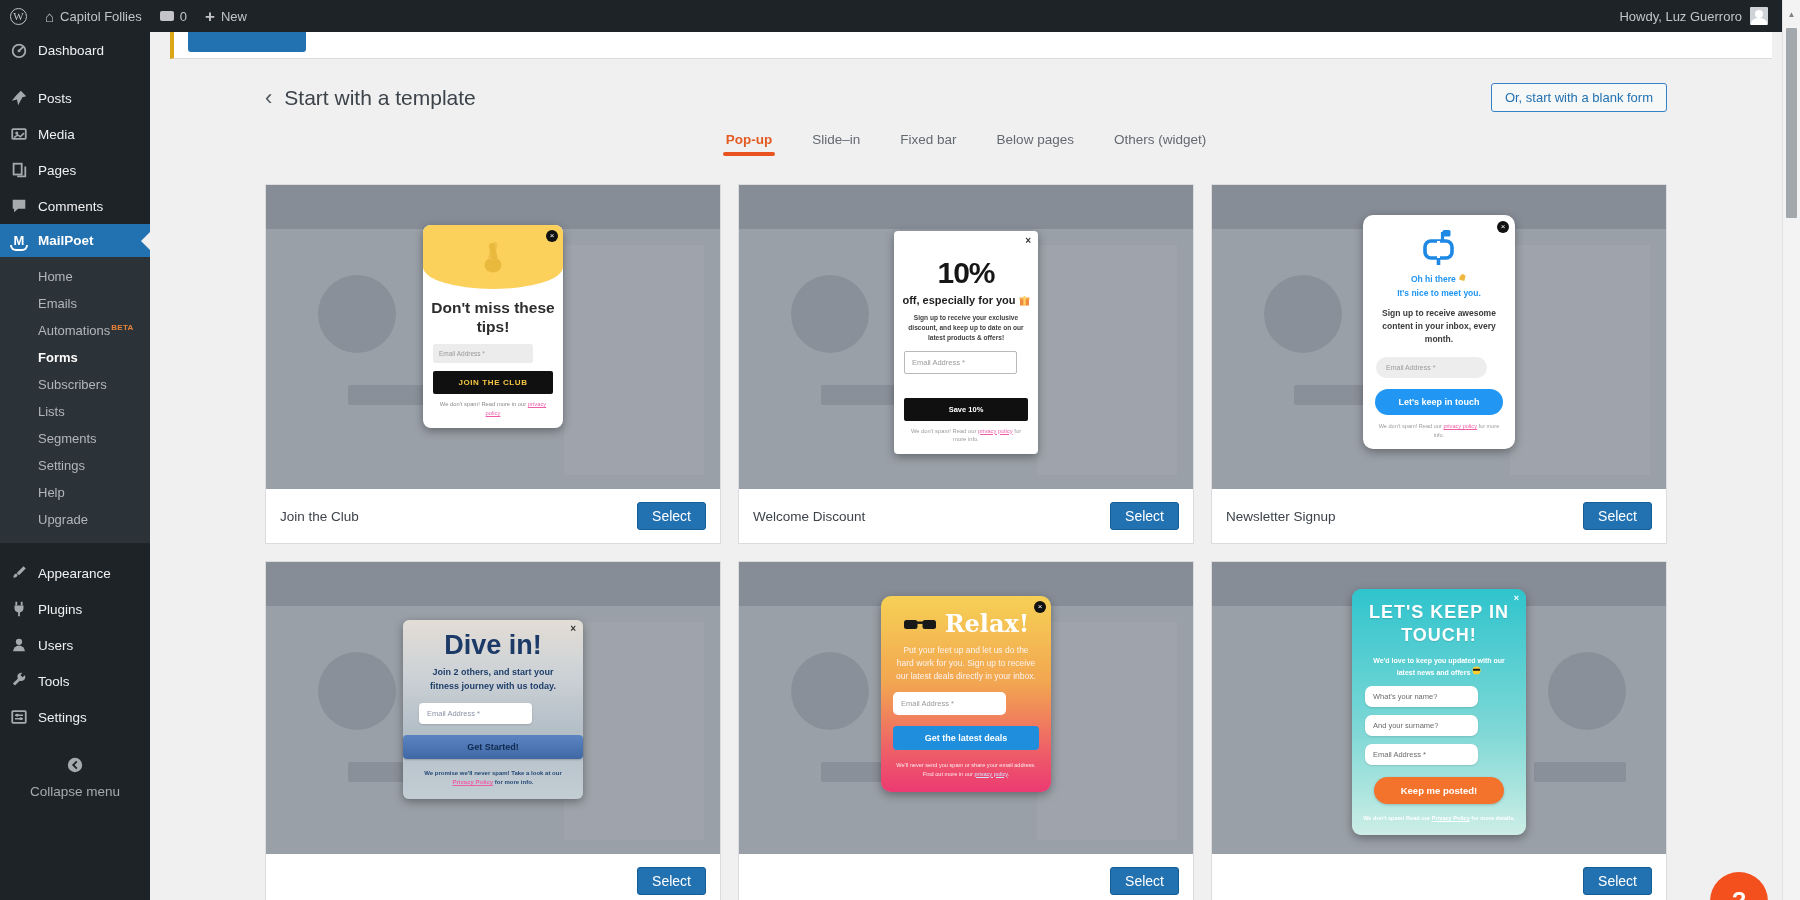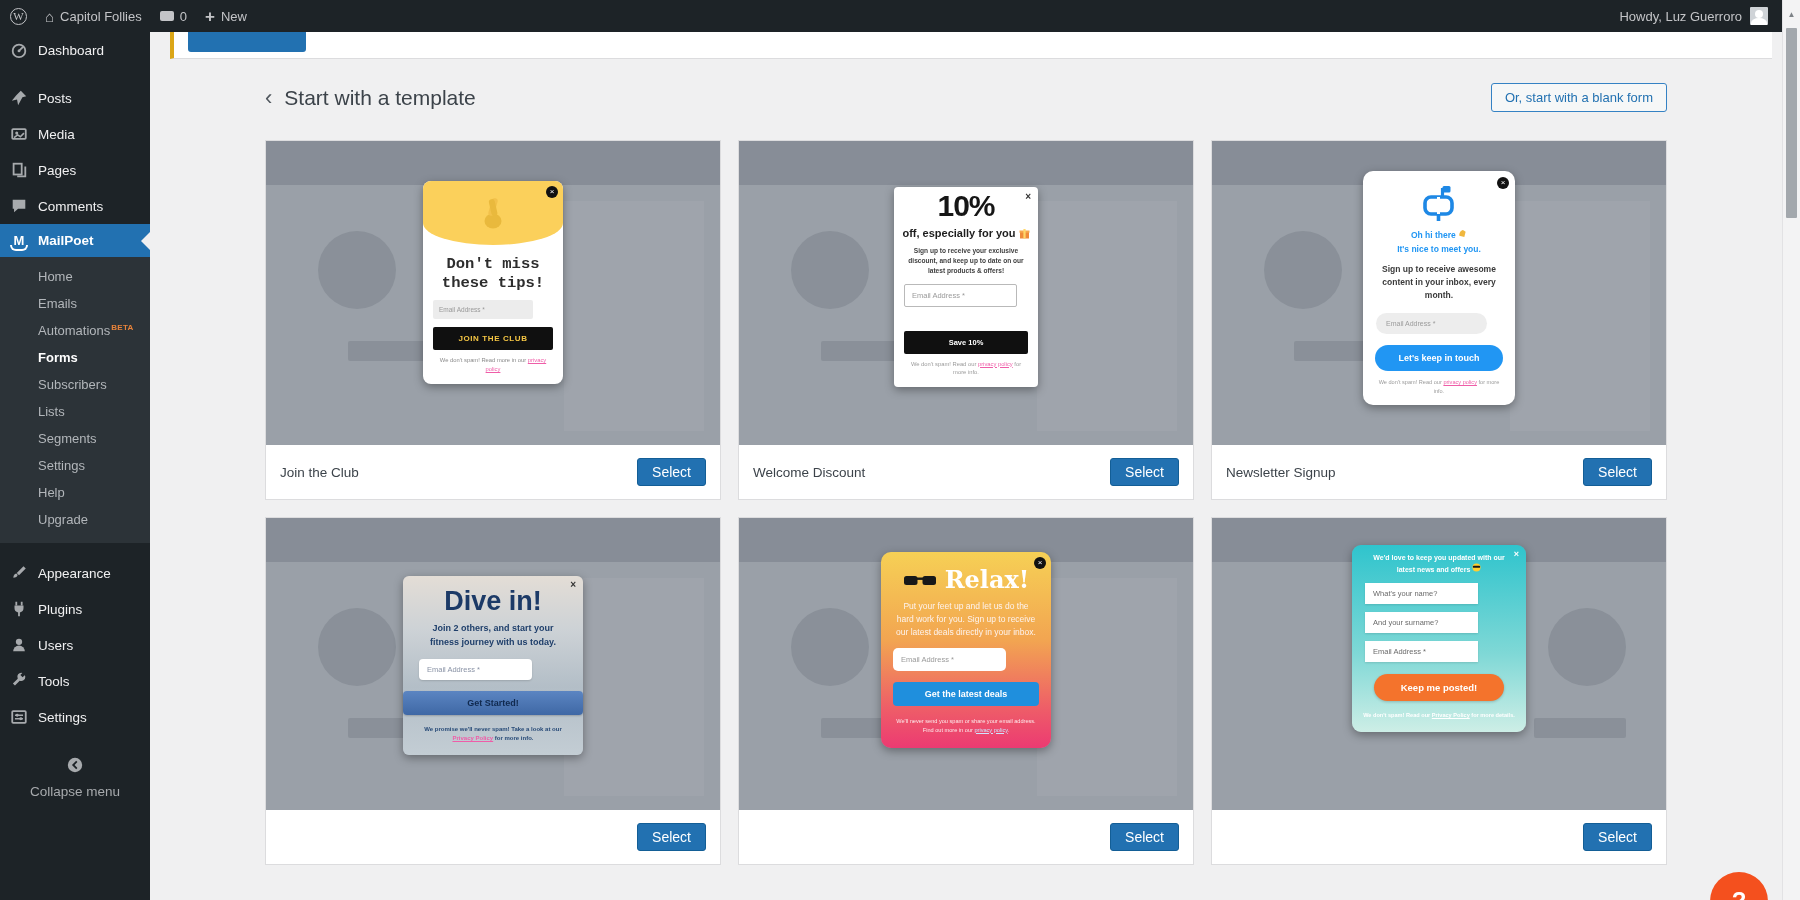--- a/index.html
+++ b/index.html
@@ -79,32 +79,32 @@
   .close-white{position:absolute;color:#fff;font-size:9px;font-weight:700;cursor:pointer;line-height:1;}
   .fine{font-size:6px;line-height:1.5;}
   .fine a{cursor:pointer;}
   .pink{color:#ef5da8;text-decoration:underline;}
   .pop input{display:block;width:auto;font-family:inherit;outline:none;}
 
   
   .pop1{top:40px;width:140px;background:#fff;padding-bottom:8px;}
   .p1-head{height:64px;background:#fbd05b;border-radius:8px 8px 50% 50% / 8px 8px 22px 22px;
     display:grid;place-items:center;}
-  .p1-title{font-family:Liberation Mono, monospace;font-weight:700;font-size:15.5px;line-height:1.2;color:#2d2d2d;margin:10px 6px 8px;}
+  .p1-title{font-family:Liberation Sans, sans-serif;font-weight:700;font-size:15.5px;line-height:1.2;color:#2d2d2d;margin:10px 6px 8px;}
   .p1-input{margin:0 10px;width:120px;background:#ececec;border:none;border-radius:2px;padding:6px 6px;font-size:6.5px;color:#777;}
   .p1-input::placeholder{color:#999;}
   .p1-btn{margin:8px 10px 6px;background:#101010;color:#f5c644;font-size:8px;font-weight:700;
     letter-spacing:.6px;padding:7px 0;border-radius:2px;cursor:pointer;}
   .pop1 .fine{color:#8a8a8a;margin:2px 10px 2px;font-size:5.8px;}
   .pop1 .close-dot{top:5px;right:5px;}
 
   
   .pop2{top:46px;width:144px;background:#fff;border-radius:4px;padding-bottom:10px;}
   .pop2 .close-plain{top:5px;right:7px;}
-  .p2-headline{font-size:30px;font-weight:800;color:#161616;letter-spacing:-1px;margin-top:4px;line-height:1;}
+  .p2-headline{font-size:30px;font-weight:800;color:#161616;letter-spacing:-1px;margin-top:27px;line-height:1;}
   .p2-sub{font-size:11px;font-weight:800;color:#1d1d1d;margin-top:6px;display:flex;justify-content:center;align-items:center;gap:3px;}
   .p2-body{font-size:6.6px;font-weight:700;color:#3f3f3f;margin:7px 13px 0;line-height:1.55;}
   .p2-input{margin:7px 10px 0;width:124px;background:#fff;border:1px solid #b9b9b9;border-radius:2px;padding:6px 7px;font-size:7.5px;color:#888;}
   .p2-input::placeholder{color:#9a9a9a;}
   .p2-btn{margin:24px 10px 0;background:#101010;color:#fff;font-size:7.5px;font-weight:700;padding:7px 0;border-radius:2px;cursor:pointer;}
   .pop2 .fine{color:#9a9a9a;margin:6px 14px 0;font-size:5.8px;}
 
   
   .pop3{top:30px;width:152px;background:#fff;border-radius:10px;padding-bottom:10px;}
   .pop3 .close-dot{top:6px;right:6px;}
@@ -140,21 +140,21 @@
   .p5-btn{margin:11px 12px 0;background:#1f8fdd;color:#fff;font-size:9px;font-weight:700;padding:7px 0;border-radius:4px;cursor:pointer;}
   .pop5 .fine{color:#fde9ec;margin:11px 15px 0;font-size:5.6px;}
   .pop5 .fine a{color:#cfe3ff;text-decoration:underline;}
 
   
   .pop6{top:27px;width:174px;border-radius:9px;padding-bottom:12px;
     background:linear-gradient(180deg,#2fc4cd 0%,#7fd8d6 58%,#cdeee6 100%);}
   .pop6 .close-white{top:5px;right:7px;}
   .p6-title{font-size:18px;font-weight:800;color:#fff;letter-spacing:1px;line-height:1.3;margin:12px 12px 0;text-shadow:0 1px 1px rgba(0,0,0,.12);}
   .p6-body{font-size:7px;font-weight:800;color:#fff;margin:7px 14px 0;line-height:1.6;}
-  .p6-input{margin:8px 13px 0;width:148px;background:#fff;border:none;border-radius:0;padding:6px 8px;font-size:7.5px;color:#555;box-shadow:0 1px 2px rgba(0,0,0,.12);}
+  .p6-input{margin:8px 13px 0;width:148px;background:#fff;border:none;border-radius:7px;padding:6px 8px;font-size:7.5px;color:#555;box-shadow:0 1px 2px rgba(0,0,0,.12);}
   .p6-input::placeholder{color:#6b6b6b;}
   .p6-btn{margin:12px 22px 0;background:#f4732c;color:#fff;font-size:9.5px;font-weight:800;padding:8px 0;border-radius:15px;cursor:pointer;box-shadow:0 1px 3px rgba(0,0,0,.2);}
   .pop6 .fine{color:#fff;font-weight:700;margin:10px 10px 0;font-size:5.6px;}
   .pop6 .fine a{color:#fff;text-decoration:underline;}
 
   
   #help-btn{position:fixed;left:1710px;top:872px;width:58px;height:58px;border-radius:50%;
     background:#f4501e;color:#fff;font-size:24px;font-weight:700;display:grid;place-items:center;z-index:60;cursor:pointer;}
   #scrollbar{position:fixed;right:0;top:0;width:18px;height:900px;background:#f3f3f4;border-left:1px solid #e2e2e4;z-index:70;}
   #scroll-up{position:absolute;top:10px;left:0;width:100%;text-align:center;font-size:8px;color:#7d8287;}
@@ -294,20 +294,27 @@
 
   <div id="page">
     <div id="page-header">
       <div id="page-title">
         <span id="back-chevron">‹</span>
         <span>Start with a template</span>
       </div>
       <button id="blank-form-btn">Or, start with a blank form</button>
     </div>
 
+    <div id="tabs">
+      <div class="tab active">Pop-up</div>
+      <div class="tab">Slide–in</div>
+      <div class="tab">Fixed bar</div>
+      <div class="tab">Below pages</div>
+      <div class="tab">Others (widget)</div>
+    </div>
 
     <div id="grid">
 
       <div class="card">
         <div class="preview">
           <div class="mock-band"></div>
           <div class="mock-circle"></div>
           <div class="mock-pill"></div>
           <div class="mock-col"></div>
           <div class="pop pop1">
@@ -444,20 +451,21 @@
         </div>
       </div>
 
       <div class="card">
         <div class="preview short">
           <div class="mock-band"></div>
           <div class="mock-circle" style="left:auto;right:40px;"></div>
           <div class="mock-pill" style="left:auto;right:40px;"></div>
           <div class="pop pop6">
             <span class="close-white">×</span>
+            <div class="p6-title">LET'S KEEP IN TOUCH!</div>
             <div class="p6-body">
               <span>We'd love to keep you updated with our latest news and offers</span>
               <svg width="9" height="9" viewBox="0 0 10 10">
                   <circle cx="5" cy="5" r="4.5" fill="#ffce31"></circle>
                   <rect x="1" y="3" width="8" height="2.4" rx="1" fill="#181818"></rect>
                 </svg>
             </div>
             <input class="p6-input" placeholder="What's your name?" style="">
             <input class="p6-input" placeholder="And your surname?" style="">
             <input class="p6-input" placeholder="Email Address *" style="">

